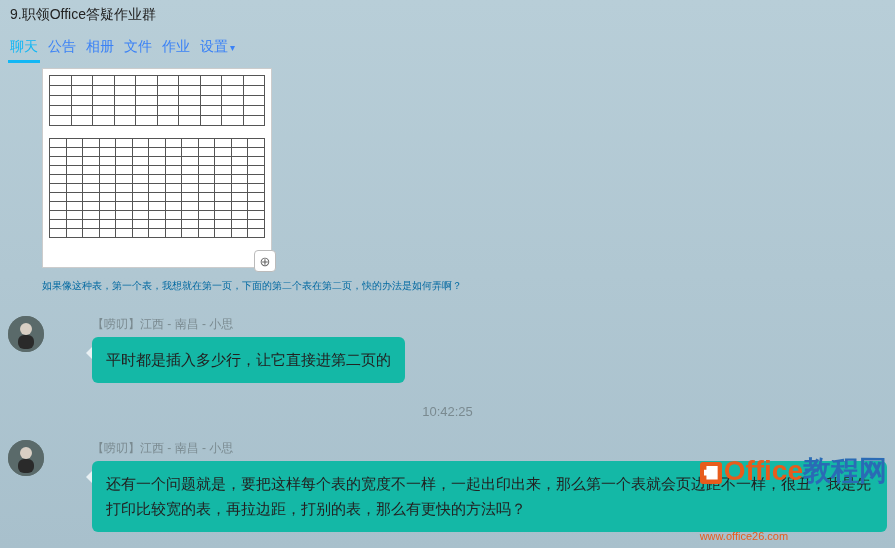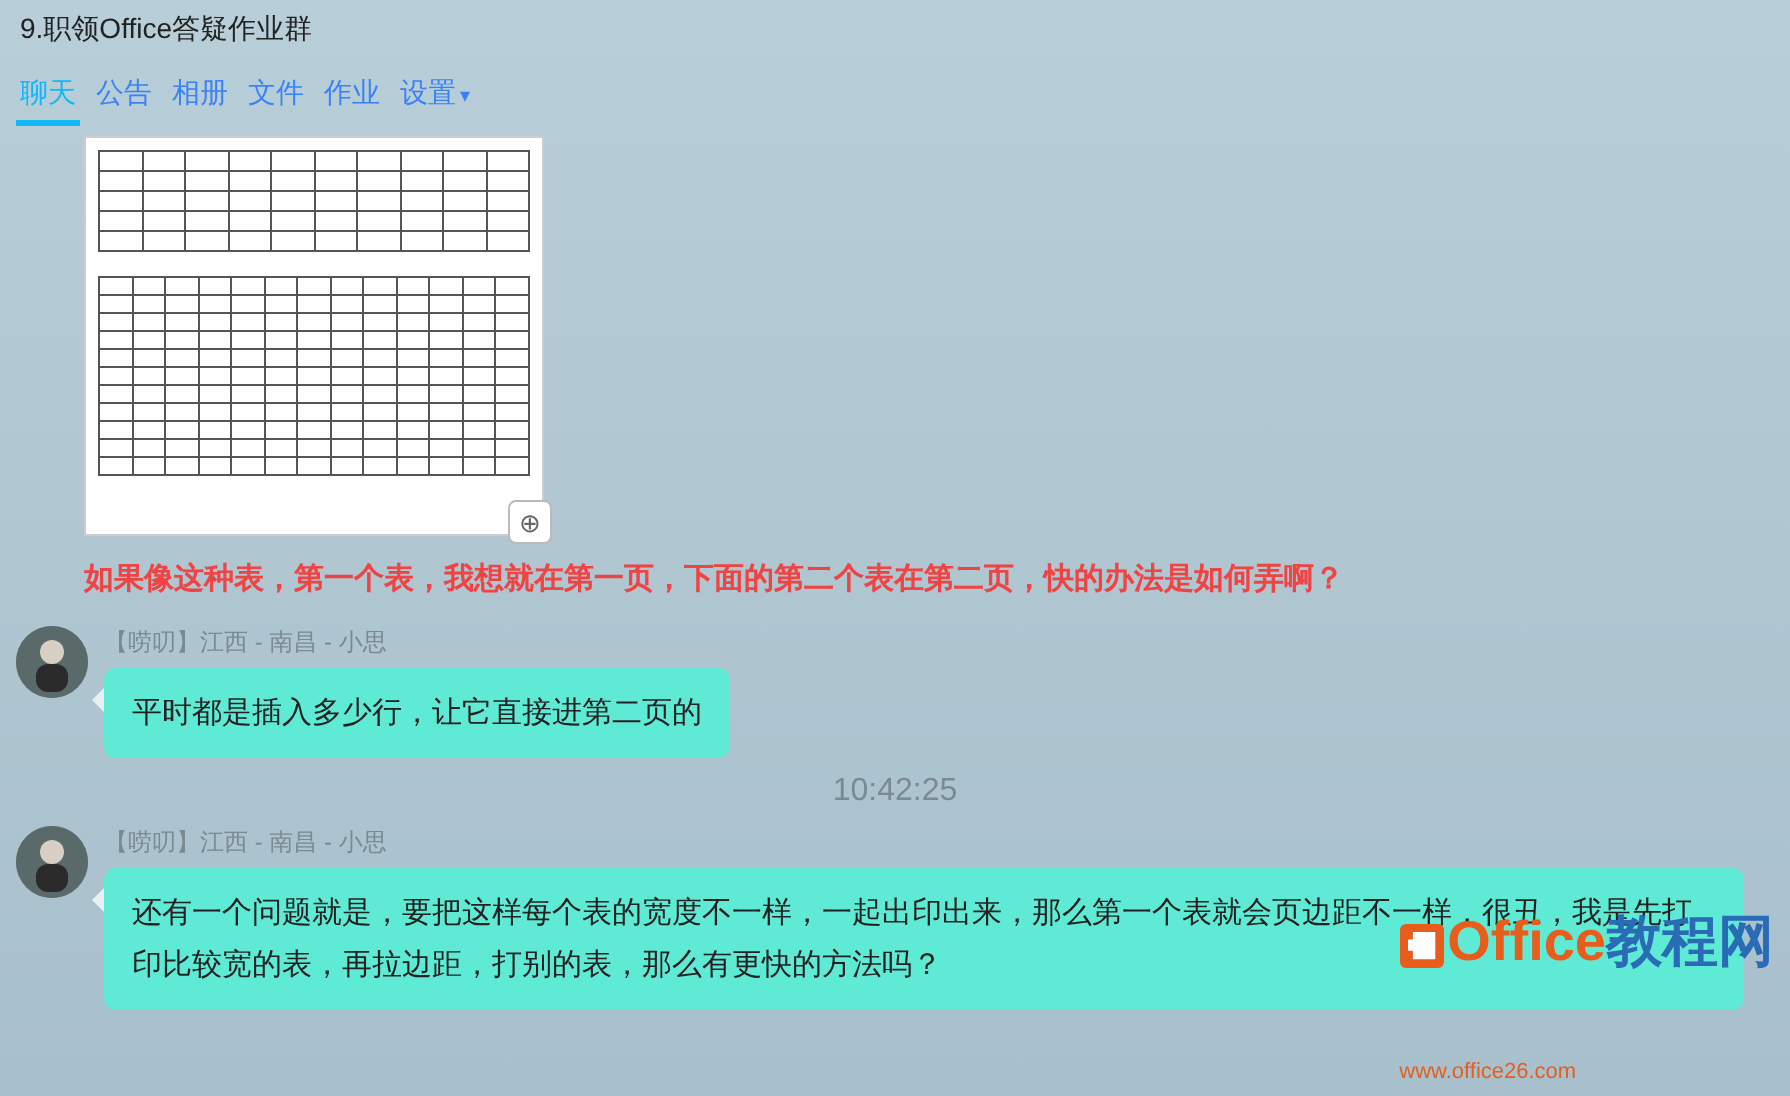--- a/index.html
+++ b/index.html
@@ -4,37 +4,37 @@
 <style>
 * { margin:0; padding:0; box-sizing:border-box; font-family:"Microsoft YaHei","PingFang SC",Arial,sans-serif; }
 body { width:895px; height:548px; background:linear-gradient(to bottom,#b8ced8 0%,#a8c0cc 100%); overflow:hidden; position:relative; }
 .header { height:30px; padding:6px 10px; font-size:14px; color:#222; }
 .tabs { display:flex; align-items:center; height:34px; padding:0 8px; gap:6px; font-size:14px; }
 .tab { color:#3b82f6; cursor:pointer; padding:6px 2px; position:relative; }
 .tab.active { color:#12b7f5; }
 .tab.active::after { content:""; position:absolute; left:0; right:0; bottom:-1px; height:3px; background:#12b7f5; }
 .tab .arrow { font-size:10px; margin-left:2px; }
 .chat-area { padding:0 8px; }
-.msg-row { display:flex; margin:8px 0; }
+.msg-row { display:flex; margin:21px 0;gap:40px; }
 .avatar { width:36px; height:36px; border-radius:50%; flex-shrink:0; margin-right:8px; background:#6a7a7a; overflow:hidden; }
 .avatar svg { width:100%; height:100%; }
 .msg-body { flex:1; }
 .msg-name { font-size:12px; color:#7a8a90; margin-bottom:4px; }
-.bubble { background:#5eead4; border-radius:6px; padding:10px 14px; font-size:15px; color:#222; line-height:1.7; display:inline-block; max-width:820px; position:relative; }
+.bubble { background:#14b8a6; border-radius:6px; padding:10px 14px; font-size:15px; color:#222; line-height:1.7; display:inline-block; max-width:820px; position:relative; }
 .bubble .tail { position:absolute; left:-6px; top:10px; width:0; height:0; border-top:6px solid transparent; border-bottom:6px solid transparent; border-right:6px solid #e8f0f3; }
 .first-block { margin:4px 0 8px 34px; }
-.first-text { font-size:15px; color:#ef4444; line-height:1.9; margin-top:8px;font-weight:bold; }
+.first-text { font-size:10px; color:#0369a1; line-height:1.9; margin-top:8px; }
 .thumb-wrap { position:relative; display:inline-block; }
 .thumb { width:230px; height:200px; background:#fff; border:1px solid #ccc; padding:6px; display:flex; flex-direction:column; gap:12px; }
 .grid { display:grid; border-top:1px solid #555; border-left:1px solid #555; }
 .gcell { border-right:1px solid #555; border-bottom:1px solid #555; }
 .grid.g1 { grid-template-columns:repeat(10,1fr); grid-template-rows:repeat(5,10px); }
 .grid.g2 { grid-template-columns:repeat(13,1fr); grid-template-rows:repeat(11,9px); }
 .zoom { position:absolute; right:-4px; bottom:-4px; width:22px; height:22px; background:#fff; border:1px solid #bbb; border-radius:4px; display:flex; align-items:center; justify-content:center; font-size:13px; color:#666; }
-.timestamp { text-align:center; font-size:16px; color:#7a8a90; margin:6px 0; }
+.timestamp { text-align:center; font-size:13px; color:#7a8a90; margin:6px 0; }
 .watermark { position:absolute; right:8px; bottom:6px; text-align:left; }
 .wm-top { font-size:28px; font-weight:bold; }
 .wm-top .o { color:#e85c1c; }
 .wm-top .b { color:#2a6bb5; }
 .wm-top .icon { display:inline-block; width:22px; height:22px; background:#e85c1c; border-radius:3px; vertical-align:middle; margin-right:2px; position:relative; }
 .wm-top .icon::after { content:""; position:absolute; left:4px; top:4px; width:14px; height:14px; background:#fff; clip-path:polygon(20% 0,100% 0,100% 100%,20% 100%,20% 70%,0 70%,0 30%,20% 30%); }
 .wm-bot { font-size:11px; color:#e85c1c;margin-top:40px; }
 </style>
 </head>
 <body>

